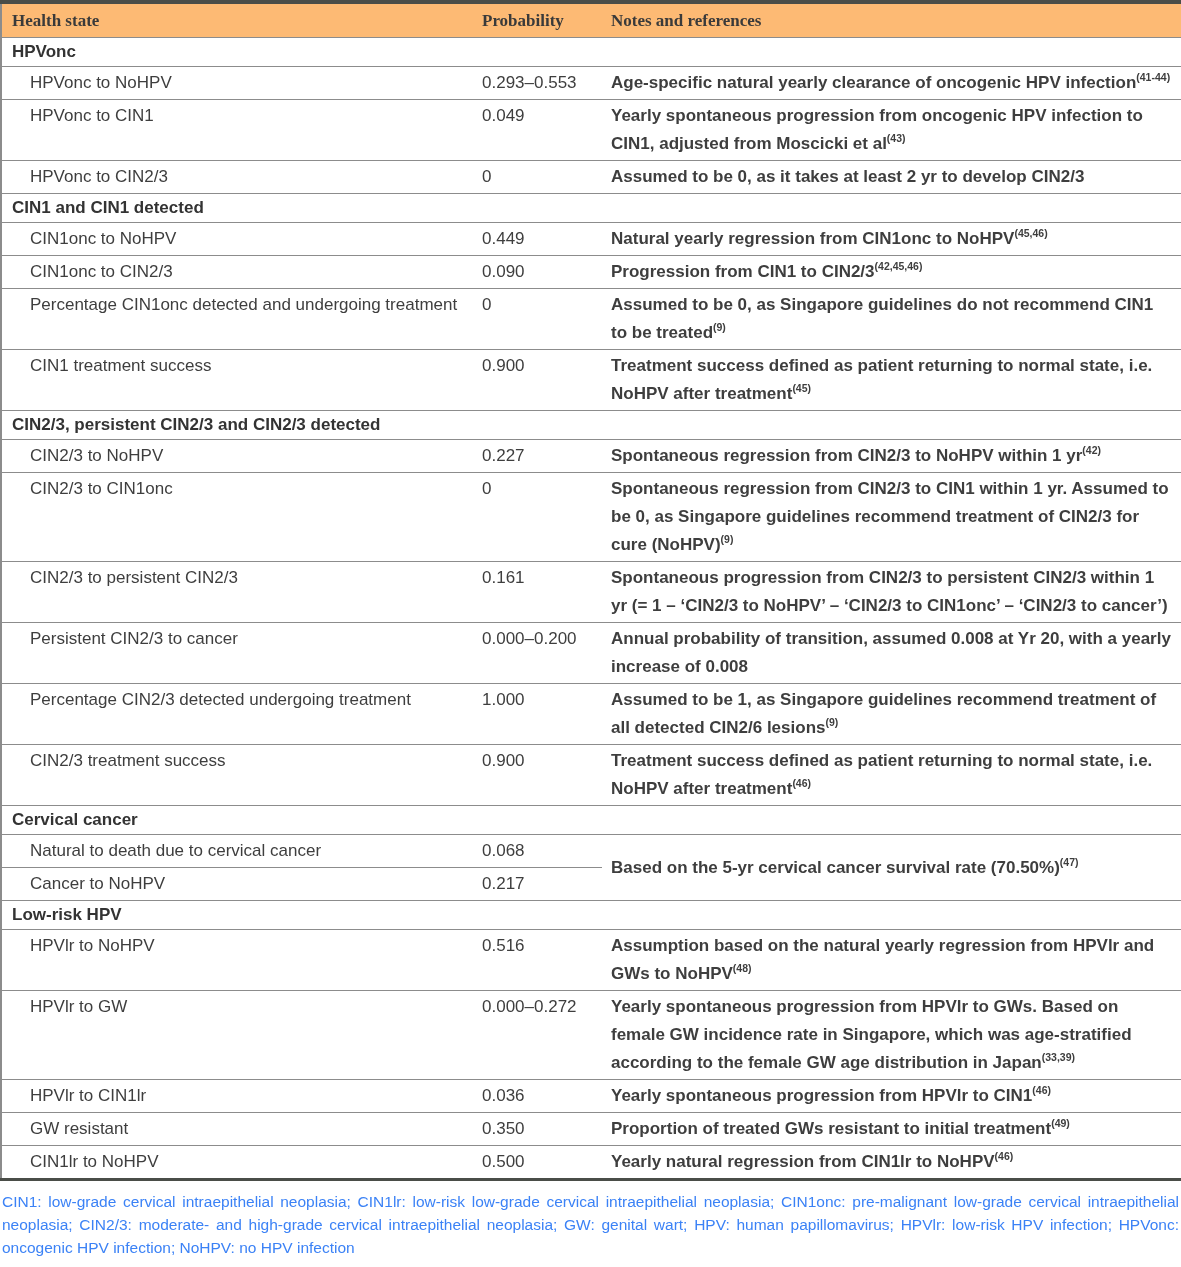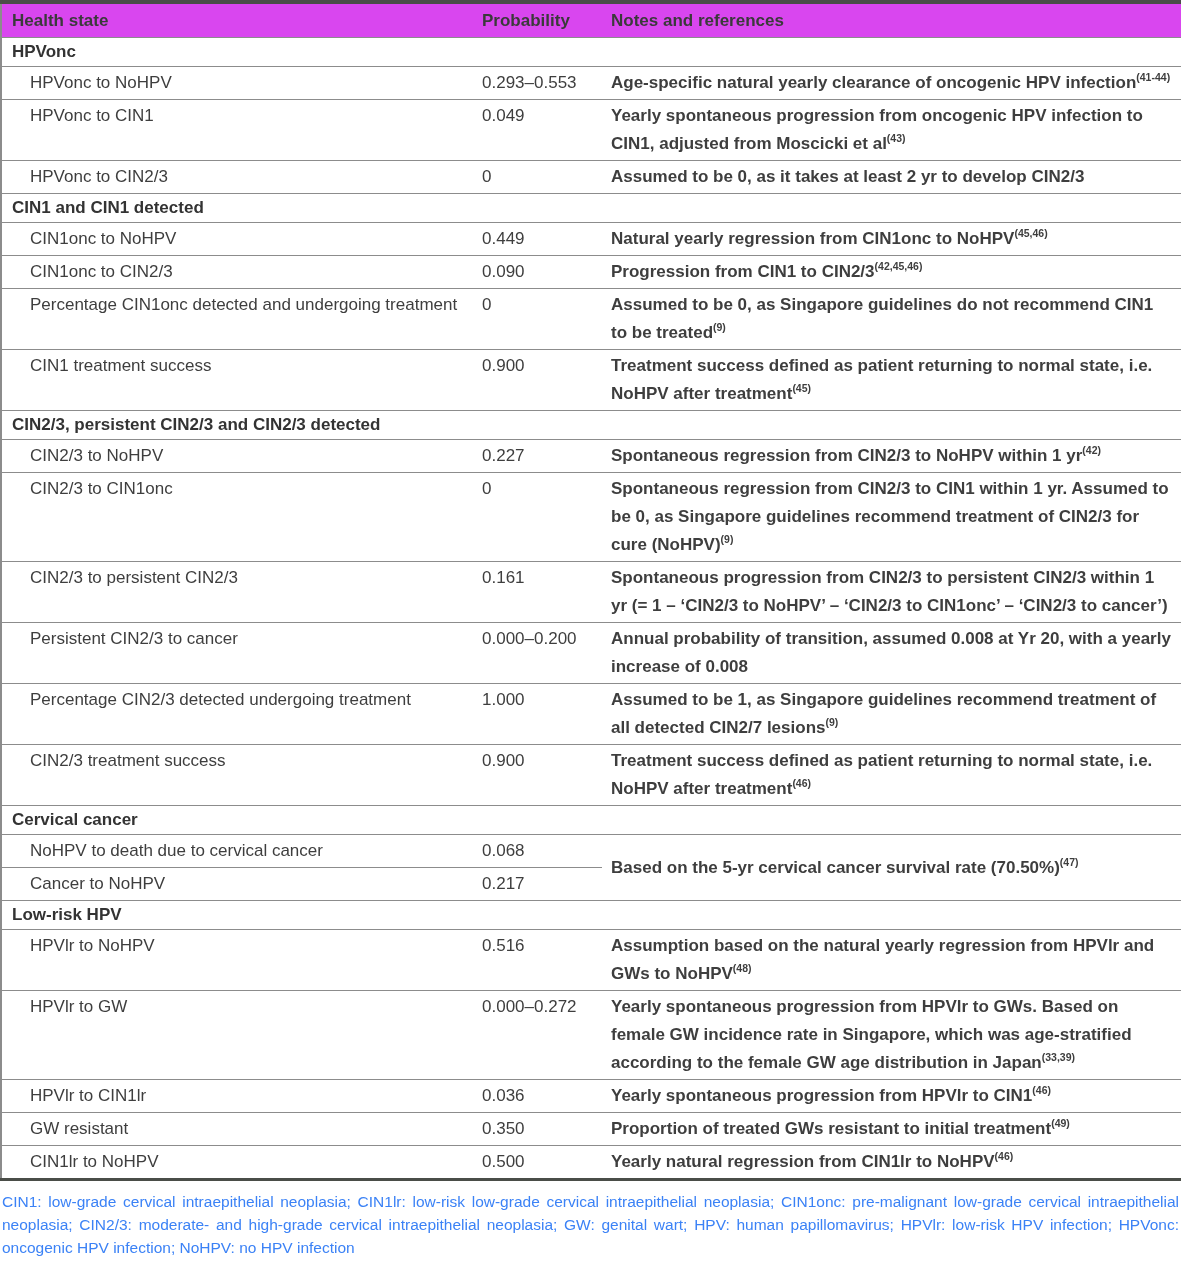--- a/index.html
+++ b/index.html
@@ -25,27 +25,28 @@
   col.c3 { width: 580px; }
   th, td {
     vertical-align: top;
     text-align: left;
     border-top: 1px solid #8c8c8c;
     line-height: 28px;
     padding: 2px 10px 2px 9px;
     font-weight: normal;
   }
   thead th {
-    background: #d946ef;
+    background: #fdba74;
     font-weight: bold;
     color: #3a3a3a;
     border-top: none;
     line-height: 27px;
     padding-top: 3px;
     padding-bottom: 3px;
+    font-family: Liberation Serif, serif;
   }
   thead th.state { padding-left: 10px; }
   tr.section td {
     font-weight: bold;
     color: #333333;
     padding-left: 10px;
     line-height: 26px;
     padding-top: 1px;
     padding-bottom: 1px;
   }
@@ -149,33 +150,33 @@
         <td class="note"><span>Spontaneous progression from CIN2/3 to persistent CIN2/3 within 1 yr (= 1 – ‘CIN2/3 to NoHPV’ – ‘CIN2/3 to CIN1onc’ – ‘CIN2/3 to cancer’)</span><sup></sup></td>
       </tr>
       <tr>
         <td class="state">Persistent CIN2/3 to cancer</td>
         <td class="prob">0.000–0.200</td>
         <td class="note"><span>Annual probability of transition, assumed 0.008 at Yr 20, with a yearly increase of 0.008</span><sup></sup></td>
       </tr>
       <tr>
         <td class="state">Percentage CIN2/3 detected undergoing treatment</td>
         <td class="prob">1.000</td>
-        <td class="note"><span>Assumed to be 1, as Singapore guidelines recommend treatment of all detected CIN2/7 lesions</span><sup>(9)</sup></td>
+        <td class="note"><span>Assumed to be 1, as Singapore guidelines recommend treatment of all detected CIN2/6 lesions</span><sup>(9)</sup></td>
       </tr>
       <tr>
         <td class="state">CIN2/3 treatment success</td>
         <td class="prob">0.900</td>
         <td class="note"><span>Treatment success defined as patient returning to normal state, i.e. NoHPV after treatment</span><sup>(46)</sup></td>
       </tr>
 
       <tr class="section">
         <td colspan="3">Cervical cancer</td>
       </tr>
       <tr>
-        <td class="state">NoHPV to death due to cervical cancer</td>
+        <td class="state">Natural to death due to cervical cancer</td>
         <td class="prob">0.068</td>
         <td class="note merged-note" rowspan="2"><span>Based on the 5-yr cervical cancer survival rate (70.50%)</span><sup>(47)</sup></td>
       </tr>
       <tr>
         <td class="state">Cancer to NoHPV</td>
         <td class="prob">0.217</td>
       </tr>
 
       <tr class="section">
         <td colspan="3">Low-risk HPV</td>

